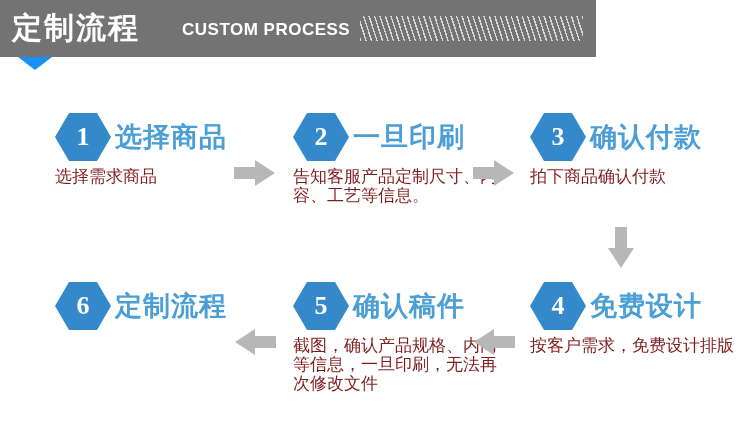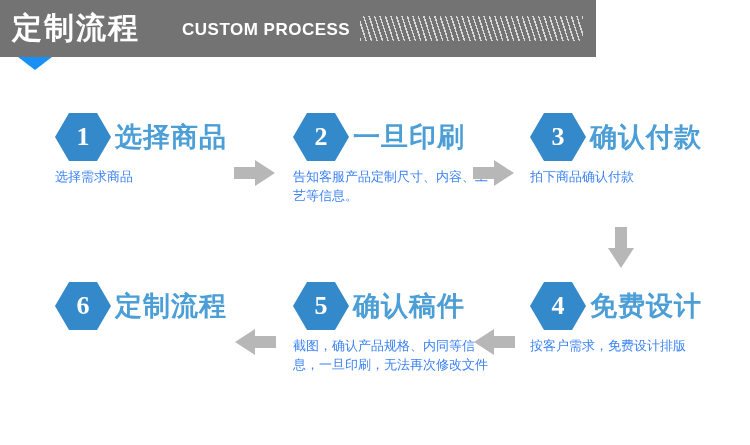--- a/index.html
+++ b/index.html
@@ -116,22 +116,22 @@
     top: 2px;
     color: #4b9ed6;
     font-size: 27px;
     font-weight: bold;
     letter-spacing: 1px;
     line-height: 44px;
     white-space: nowrap;
   }
   .step-desc {
     margin-top: 6px;
-    color: #3b82f6;
-    font-size: 13px;
+    color: #7f1d1d;
+    font-size: 17px;
     line-height: 19px;
     width: 205px;
     word-break: break-all;
   }
 
   
   .step-1 { left: 55px;  top: 56px; }
   .step-2 { left: 293px; top: 56px; }
   .step-3 { left: 530px; top: 56px; }
   .step-4 { left: 530px; top: 225px; }

